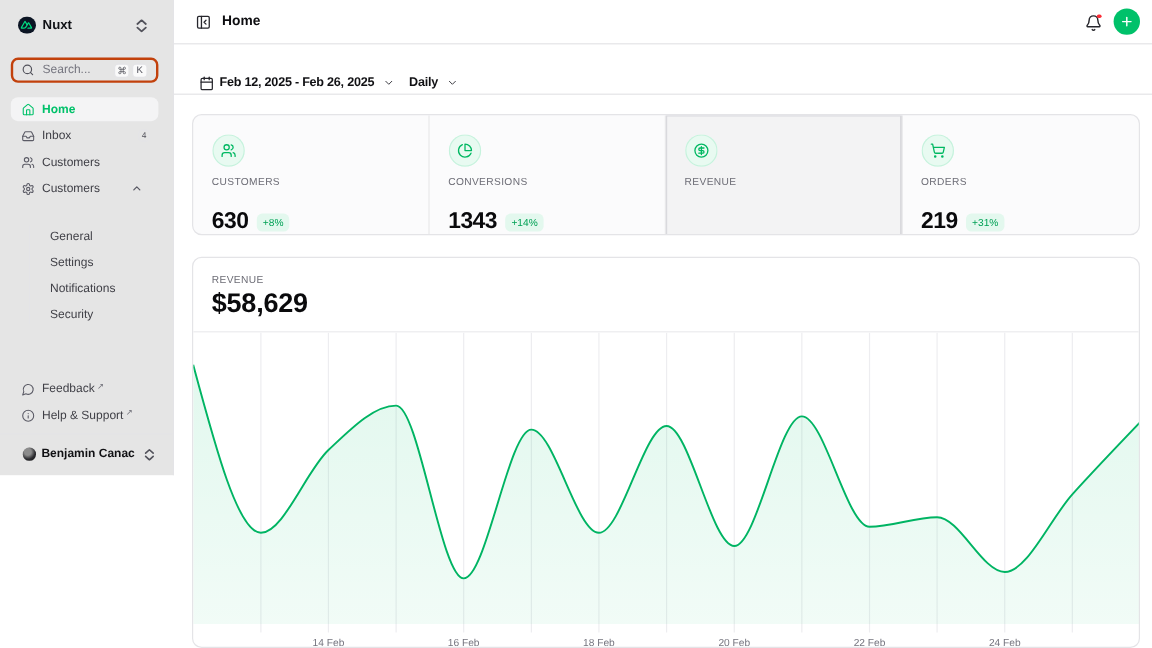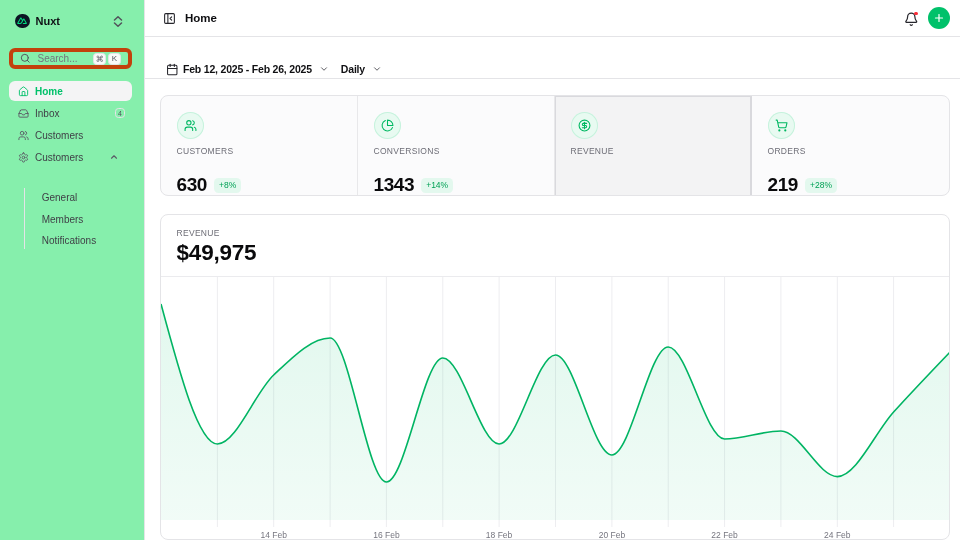--- a/index.html
+++ b/index.html
@@ -1,28 +1,28 @@
 <!DOCTYPE html>
 <html><head>
 <meta charset="utf-8">
 <style>
 * { margin:0; padding:0; box-sizing:border-box; }
 html,body { width:960px; height:540px; overflow:hidden; background:#fff;
   font-family:"Liberation Sans", sans-serif; color:#18181b; }
 .app { display:flex; width:960px; height:540px; }
 
-.sidebar { width:145px; min-width:145px; height:540px; border-right:1px solid #e4e4e7;
-  display:flex; flex-direction:column; background:#86efac; }
+.sidebar { width:145px; min-width:145px; height:396px; border-right:1px solid #e4e4e7;
+  display:flex; flex-direction:column; background:#e5e5e5; }
 .sb-top { padding:8px 12px 0 9px; }
 .logo-row { display:flex; align-items:center; height:26px; padding:0 2px; margin-bottom:14px; }
 .logo-circle { width:14.5px; height:14.5px; border-radius:50%; background:#0c1524;
   display:flex; align-items:center; justify-content:center; margin-left:4px; }
 .logo-row .name { font-size:11px; font-weight:bold; margin-left:6px; color:#0f1115; }
 .logo-row .spacer { flex:1; }
-.searchbox { display:flex; align-items:center; border:4px solid #c2410c; border-radius:6px;
+.searchbox { display:flex; align-items:center; border:2px solid #c2410c; border-radius:6px;
   height:21px; padding:0 7px;justify-content:flex-end; }
 .searchbox .stext { color:#74747e; font-size:10px; margin-left:7px; flex:1; }
 .key { border:1px solid #e4e4e7; background:#fafafa; border-radius:3.5px; width:13px; height:12px;
   font-size:7.5px; color:#52525b; display:flex; align-items:center; justify-content:center; margin-left:2px; }
 .nav { padding:0 12px 0 9px; margin-top:12px; }
 .nav-item { display:flex; align-items:center; height:20px; border-radius:6px; padding:0 7px 0 8.5px;
   margin-bottom:2px; font-size:10px; color:#3f3f46; }
 .nav-item svg { margin-right:6.5px; }
 .nav-item.active { background:#f4f4f5; color:#00c16a; font-weight:bold; }
 .nav-item .grow { flex:1; }
@@ -138,25 +138,51 @@
             <circle cx="12" cy="12" r="3"></circle>
           </svg>
         <span>Customers</span>
           <span class="grow"></span>
         <svg width="10" height="10" viewBox="0 0 24 24" fill="none" stroke="#5b5b66" stroke-width="2.6" stroke-linecap="round" stroke-linejoin="round">
             <path d="m18 15-6-6-6 6"></path>
           </svg>
       </div>
       <div class="subnav">
         <div class="sub-item">General</div>
-        <div class="sub-item">Members</div>
+        <div class="sub-item">Settings</div>
         <div class="sub-item">Notifications</div>
+        <div class="sub-item">Security</div>
       </div>
     </nav>
     <div class="sb-grow"></div>
+    <div class="sb-links">
+      <div class="link-item">
+        <svg width="11" height="11" viewBox="0 0 24 24" fill="none" stroke="#5b5b66" stroke-width="2" stroke-linecap="round" stroke-linejoin="round">
+            <path d="M7.9 20A9 9 0 1 0 4 16.1L2 22Z"></path>
+          </svg>
+        <span>Feedback</span>
+          <span class="arr">↗</span>
+      </div>
+      <div class="link-item">
+        <svg width="11" height="11" viewBox="0 0 24 24" fill="none" stroke="#5b5b66" stroke-width="2" stroke-linecap="round" stroke-linejoin="round">
+            <circle cx="12" cy="12" r="10"></circle>
+            <path d="M12 16v-4"></path>
+            <path d="M12 8h.01"></path>
+          </svg>
+        <span>Help &amp; Support</span>
+          <span class="arr">↗</span>
+      </div>
+    </div>
+    <div class="sb-user">
+      <span class="avatar"></span>
+      <span class="uname">Benjamin Canac</span>
+      <svg style="margin-right:3px" width="9" height="10" viewBox="0 0 10 11" fill="none" stroke="#52525b" stroke-width="1.5" stroke-linecap="round" stroke-linejoin="round">
+          <path d="M1.5 7 5 10.2 8.5 7M1.5 4 5 0.8 8.5 4"></path>
+        </svg>
+    </div>
   </aside>
   <div class="main">
     <div class="header">
       <svg width="13" height="13" viewBox="0 0 24 24" fill="none" stroke="#26262c" stroke-width="2" stroke-linecap="round" stroke-linejoin="round">
           <rect width="18" height="18" x="3" y="3" rx="2"></rect>
           <path d="M9 3v18"></path>
           <path d="m16 15-3-3 3-3"></path>
         </svg>
       <span class="title">Home</span>
       <span class="grow"></span>
@@ -234,28 +260,28 @@
           <div class="icircle">
               <svg width="13" height="13" viewBox="0 0 24 24" fill="none" stroke="#00b862" stroke-width="2" stroke-linecap="round" stroke-linejoin="round">
                 <circle cx="8" cy="21" r="1"></circle>
                 <circle cx="19" cy="21" r="1"></circle>
                 <path d="M2.05 2.05h2l2.66 12.42a2 2 0 0 0 2 1.58h9.78a2 2 0 0 0 1.95-1.57l1.65-7.43H5.12"></path>
               </svg>
             </div>
           <div class="slabel">ORDERS</div>
           <div class="srow">
               <span class="sval">219</span>
-              <span class="sbadge">+28%</span>
+              <span class="sbadge">+31%</span>
             </div>
         </div>
       </div>
       <div class="chartcard">
         <div class="chead">
           <div class="clabel">REVENUE</div>
-          <div class="cval">$49,975</div>
+          <div class="cval">$58,629</div>
         </div>
         <div class="cplot">
           <svg width="789" height="266" viewBox="0 0 789 266">
             <defs>
               <linearGradient id="fillg" x1="0" y1="0" x2="0" y2="1">
                 <stop offset="0" stop-color="#00c16a" stop-opacity="0.115"></stop>
                 <stop offset="1" stop-color="#00c16a" stop-opacity="0.055"></stop>
               </linearGradient>
             </defs>
             <g stroke="#ededf0" stroke-width="1">

